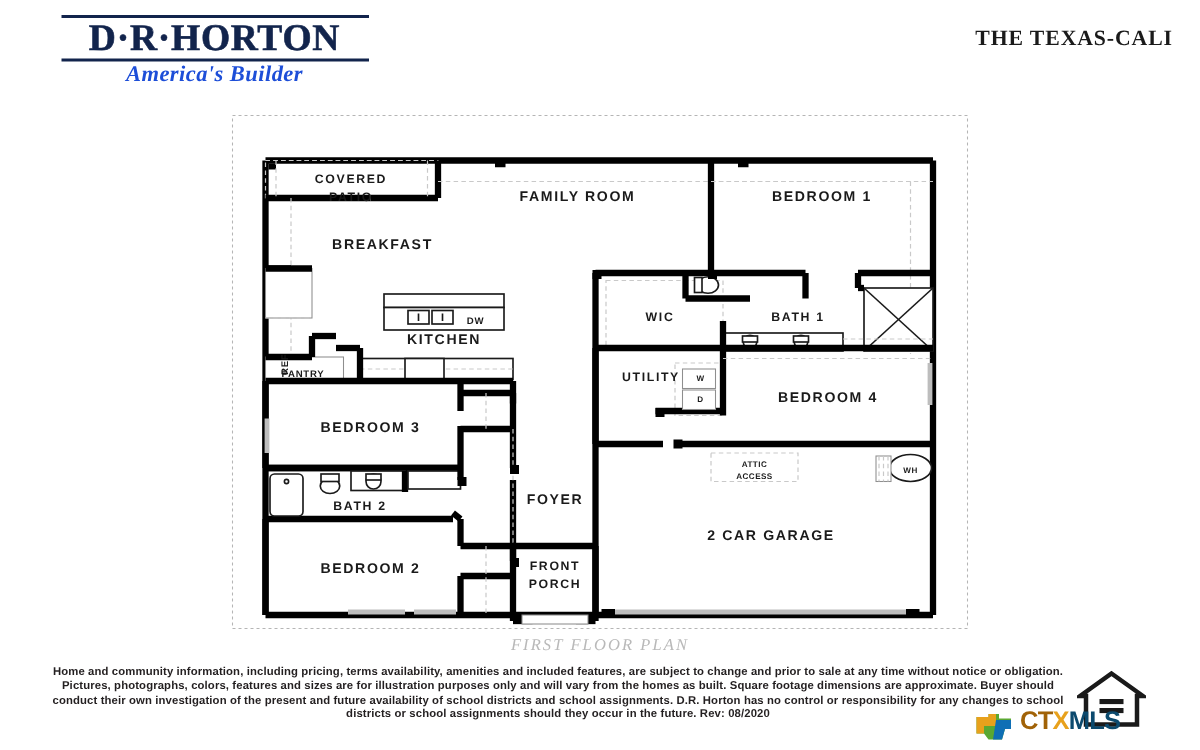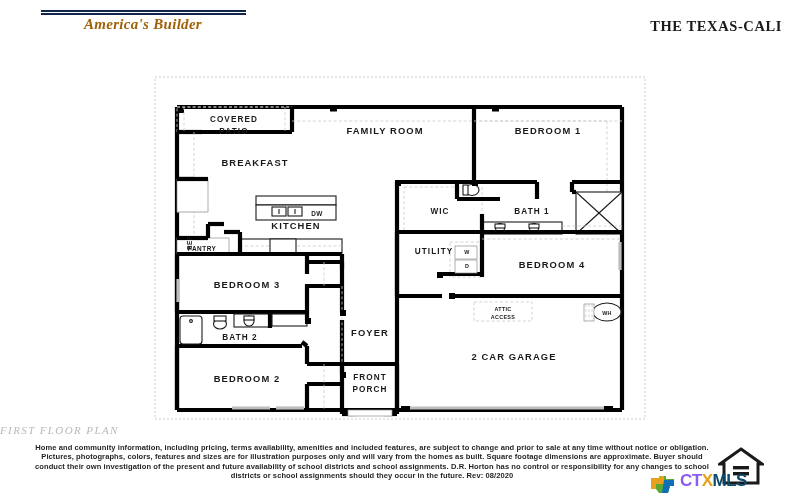--- a/index.html
+++ b/index.html
@@ -40,21 +40,21 @@
     -webkit-text-stroke: 0.4px #12244c;
   }
   #logo-rule-bot {
     width: 205px; height: 1.5px; background: #12244c; margin: 1px auto 0 auto;
   }
   #logo-tag {
     font-family: "Liberation Serif", serif;
     font-style: italic;
     font-weight: bold;
     font-size: 15px;
-    color: #a16207;
+    color: #1d4ed8;
     margin-top: 1px;
     letter-spacing: 0.3px;
   }
   #plan-title {
     position: absolute; right: 18px; top: 18px;
     font-size: 14.5px;
     font-weight: bold;
     letter-spacing: 0.6px;
     color: #1a1a1a;
     font-family: Liberation Serif, serif;
@@ -76,21 +76,21 @@
     letter-spacing: 1.1px;
   }
   .rlabel-lg { font-size: 9.4px; }
   .rlabel-md { font-size: 8.2px; }
   .rlabel-sm { font-size: 6.4px; letter-spacing: 0.5px; }
   .rlabel-xs { font-size: 5.4px; letter-spacing: 0.3px; }
 
   #floor-caption {
     position: absolute;
     left: 0; top: 424px; width: 800px;
-    text-align: left;
+    text-align: center;
     font-family: "Liberation Serif", serif;
     font-style: italic;
     font-size: 11px;
     letter-spacing: 1.4px;
     color: #b9b9b9;
   }
 
   
   #footer {
     position: absolute;
@@ -113,33 +113,34 @@
   #ctx-logo {
     position: absolute; right: 2px; top: 472px;
     width: 152px; height: 24px;
   }
   #ctx-text {
     position: absolute; left: 34px; top: -1px;
     font-size: 17px; font-weight: bold;
     font-family: "Liberation Sans", sans-serif;
     letter-spacing: -0.5px;
   }
-  .ctx-c { color: #8b5cf6; }
+  .ctx-c { color: #a16207; }
   .ctx-t { color: #e8a11c; }
   .ctx-m { color: #0c4a6e; }
 </style>
 </head>
 <body>
 
 <div id="page">
 
   <div id="header">
 
     <div id="logo-block">
       <div id="logo-rule-top"></div>
+      <div id="logo-name">D·R·HORTON</div>
       <div id="logo-rule-bot"></div>
       <div id="logo-tag">America's Builder</div>
     </div>
 
     <div id="plan-title">THE TEXAS-CALI</div>
   </div>
 
   <div id="plan-wrap">
     <svg id="plan-svg" viewBox="0 0 496 348" xmlns="http://www.w3.org/2000/svg">
       <defs>

